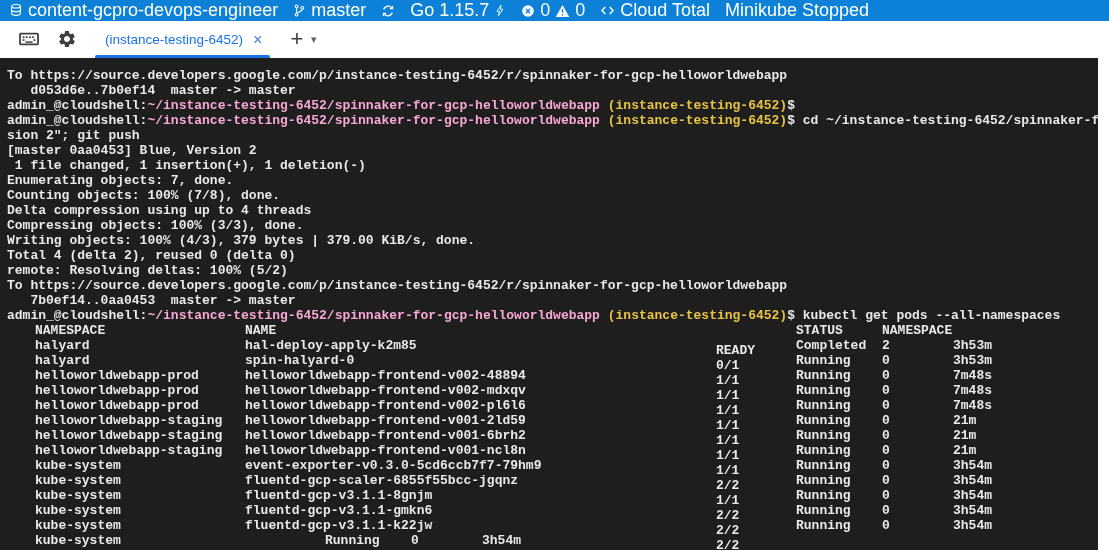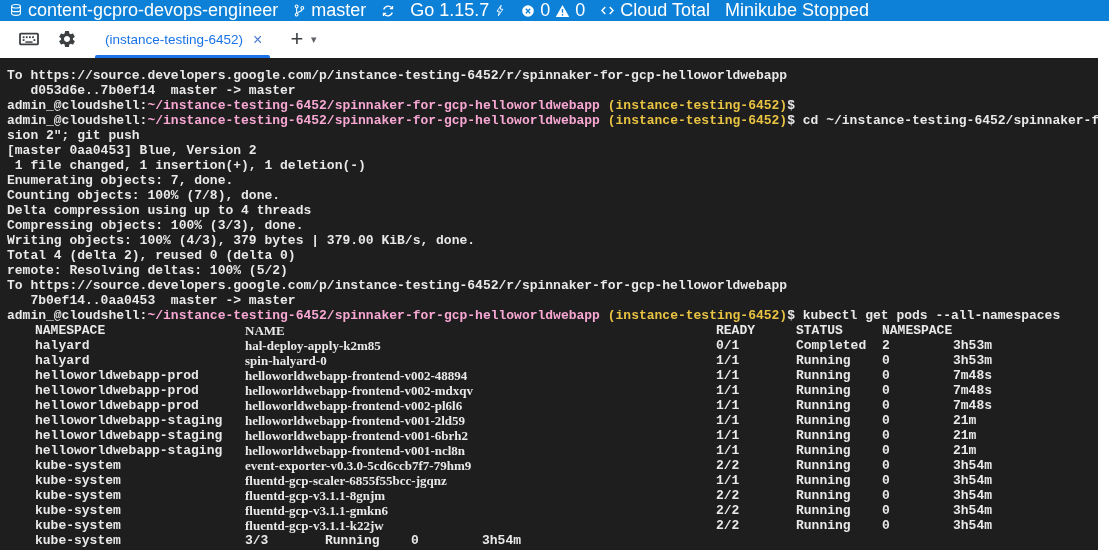--- a/index.html
+++ b/index.html
@@ -34,22 +34,22 @@
 
   
   .terminal{position:absolute;left:0;top:58px;width:1098px;height:492px;background:#1e1e1e;
             padding:10px 0 0 7px;box-sizing:border-box;overflow:hidden;
             font-family:"Liberation Mono",monospace;font-weight:bold;font-size:13px;line-height:15px;}
   .term-line{height:15px;white-space:pre;display:flex;}
   .tw{color:#e9e9e9;}
   .tb{color:#f9a8d4;}
   .ty{color:#e9c342;}
   .col-ns{width:210px;flex:none;overflow:hidden;margin-left:28px;}
-  .col-name{width:471px;flex:none;overflow:hidden;font-family:Liberation Serif, serif;}
-  .col-ready{width:60px;flex:none;}
+  .col-name{width:471px;flex:none;overflow:hidden;}
+  .col-ready{width:60px;flex:none;margin-top:20px;}
   .col-status{width:86px;flex:none;margin-left:20px;}
   .col-restarts{width:71px;flex:none;}
   .col-age{flex:1;}
 </style>
 </head>
 <body>
 
 <div class="screen">
 
   <div class="status-bar">

